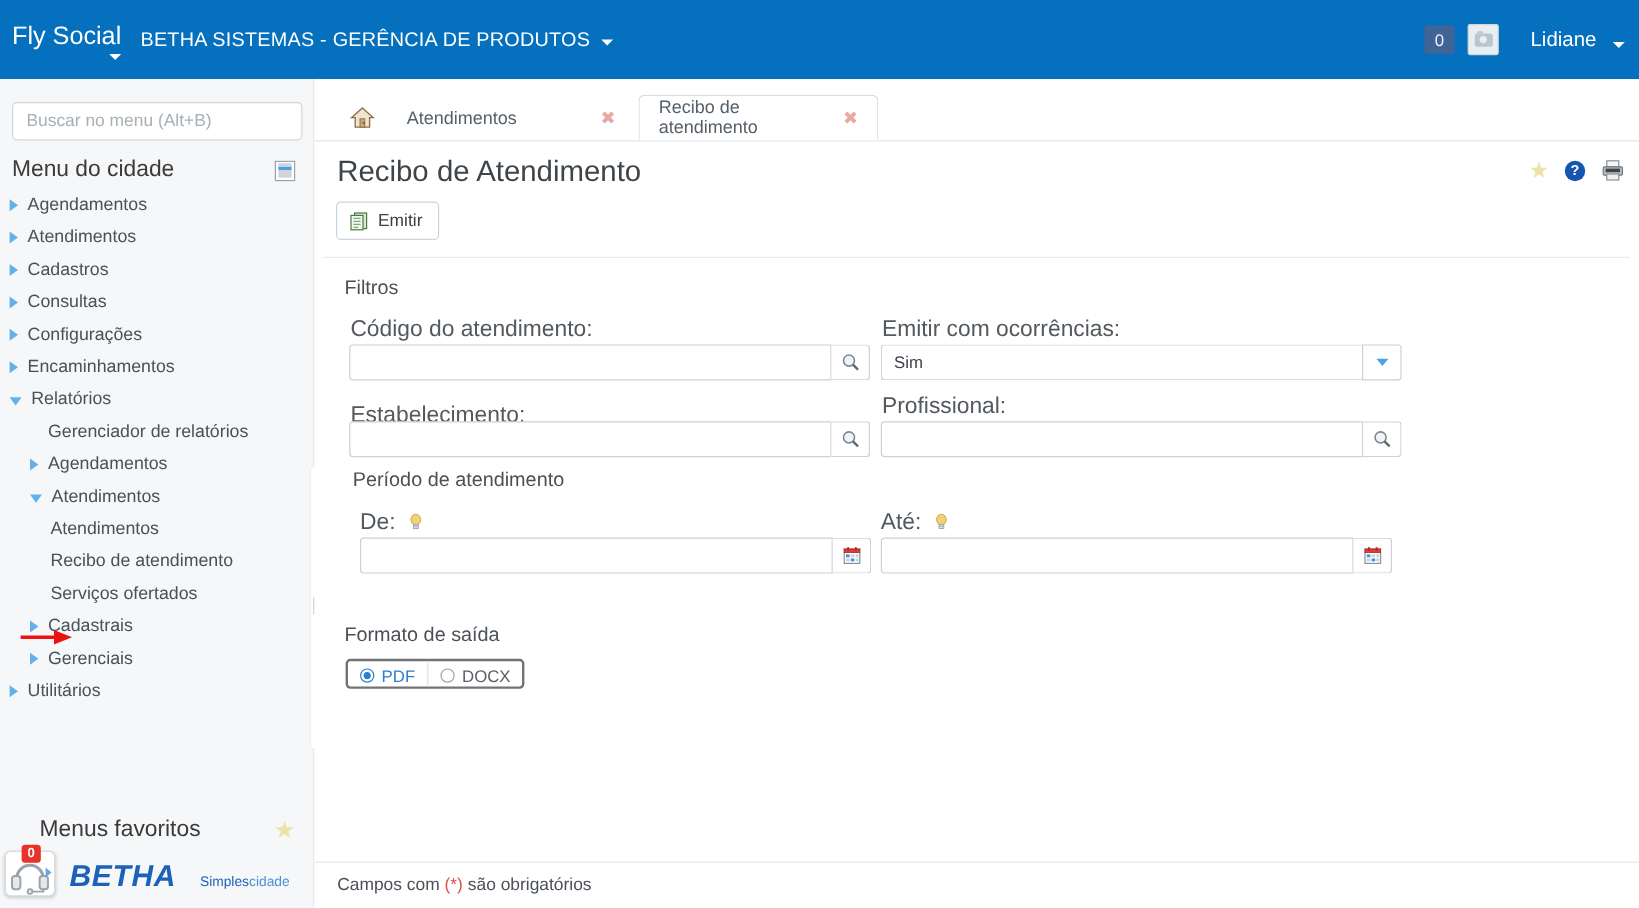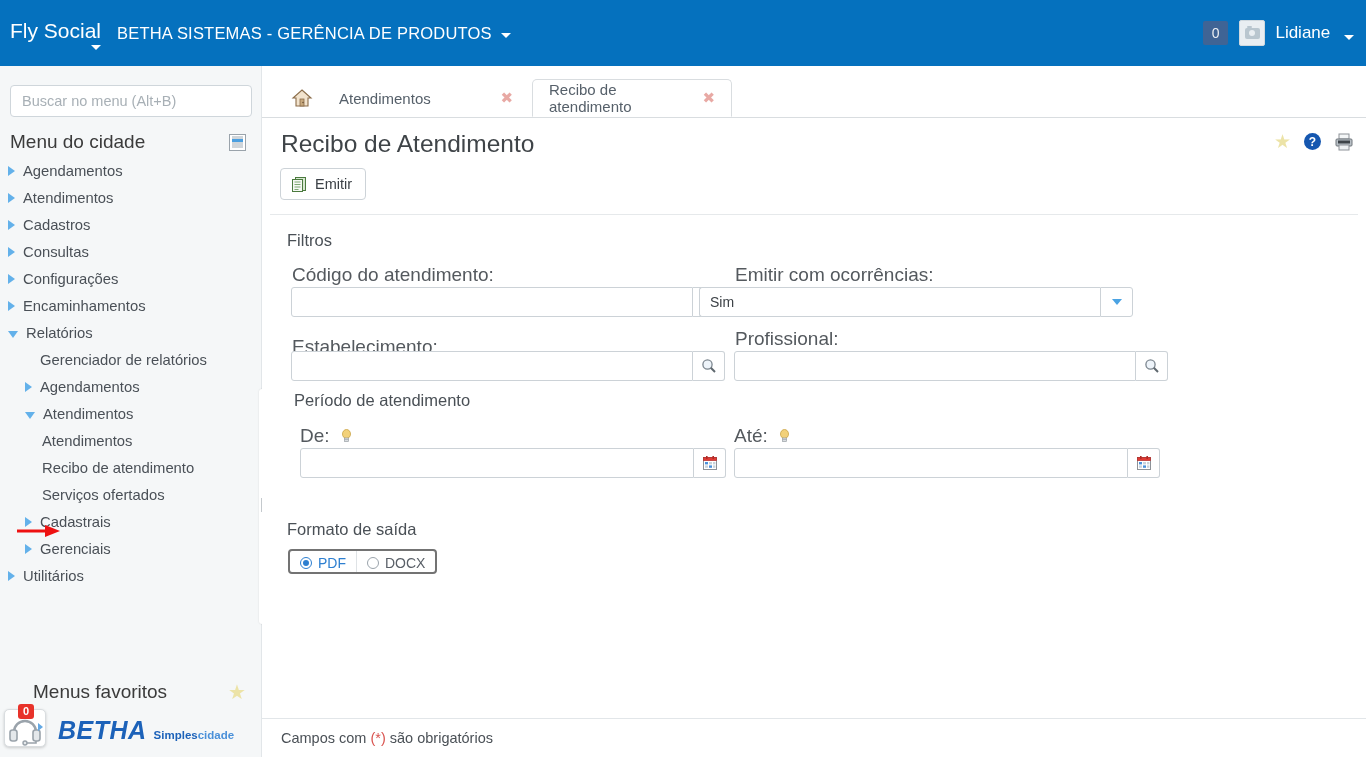--- a/index.html
+++ b/index.html
@@ -91,21 +91,21 @@
   .cam:after {
     content: ""; position: absolute;
     left: 2px; top: -2px;
     width: 5px; height: 2px;
     background: #b9c6cf;
     border-radius: 1px;
   }
   .username {
     color: #ffffff;
     font-size: 17px;
-    margin-left: 10px;
+    margin-left: 26px;
     cursor: pointer;
   }
   .user-caret {
     display: inline-block;
     margin-left: 9px;
     width: 0; height: 0;
     border-left: 5px solid transparent;
     border-right: 5px solid transparent;
     border-top: 5px solid #ffffff;
     position: relative; top: 2px;
@@ -209,22 +209,22 @@
     bottom: 12px; left: 58px;
     display: flex; align-items: baseline;
   }
   .betha-b {
     font-family: "Liberation Sans", sans-serif;
     font-weight: bold; font-style: italic;
     font-size: 25px; color: #1c62b9;
     letter-spacing: .5px;
   }
   .betha-s {
-    font-size: 11.5px; font-weight: bold;
-    margin-left: 7px;
+    font-size: 11.5px; font-weight: normal;
+    margin-left: 20px;
     text-align: center;
   }
   .betha-s .b1 { color: #1c62b9; }
   .betha-s .b2 { color: #4a90d9; }
 
   .support {
     position: absolute;
     bottom: 10px; left: 4px;
     width: 42px; height: 38px;
     background: #ffffff;
@@ -674,21 +674,21 @@
   <input class="inp" style="width: 402px;" value="">
   <div class="addon">
     <svg width="16" height="16" viewBox="0 0 16 16">
       <circle cx="6.5" cy="6.5" r="4.6" fill="#eef4fa" stroke="#7b858e" stroke-width="1.3"></circle>
       <line x1="9.8" y1="9.8" x2="14" y2="14" stroke="#5f686f" stroke-width="2"></line>
     </svg>
   </div>
 </div>
 
 <div class="field-label" style="left:735px; top:264px;">Emitir com ocorrências:</div>
-<div class="sel-wrap" style="left:699px; top:287px;">
+<div class="sel-wrap" style="left:734px; top:287px;">
   <div class="sel-box" style="width:401px;">Sim</div>
   <div class="sel-arrow">
       <i></i>
     </div>
 </div>
 
 <div class="field-label" style="left:292px; top:336px;">Estabelecimento:</div>
 <div class="inp-wrap" style="left:291px; top:351px;">
   <input class="inp" style="width: 402px;" value="">
   <div class="addon">

